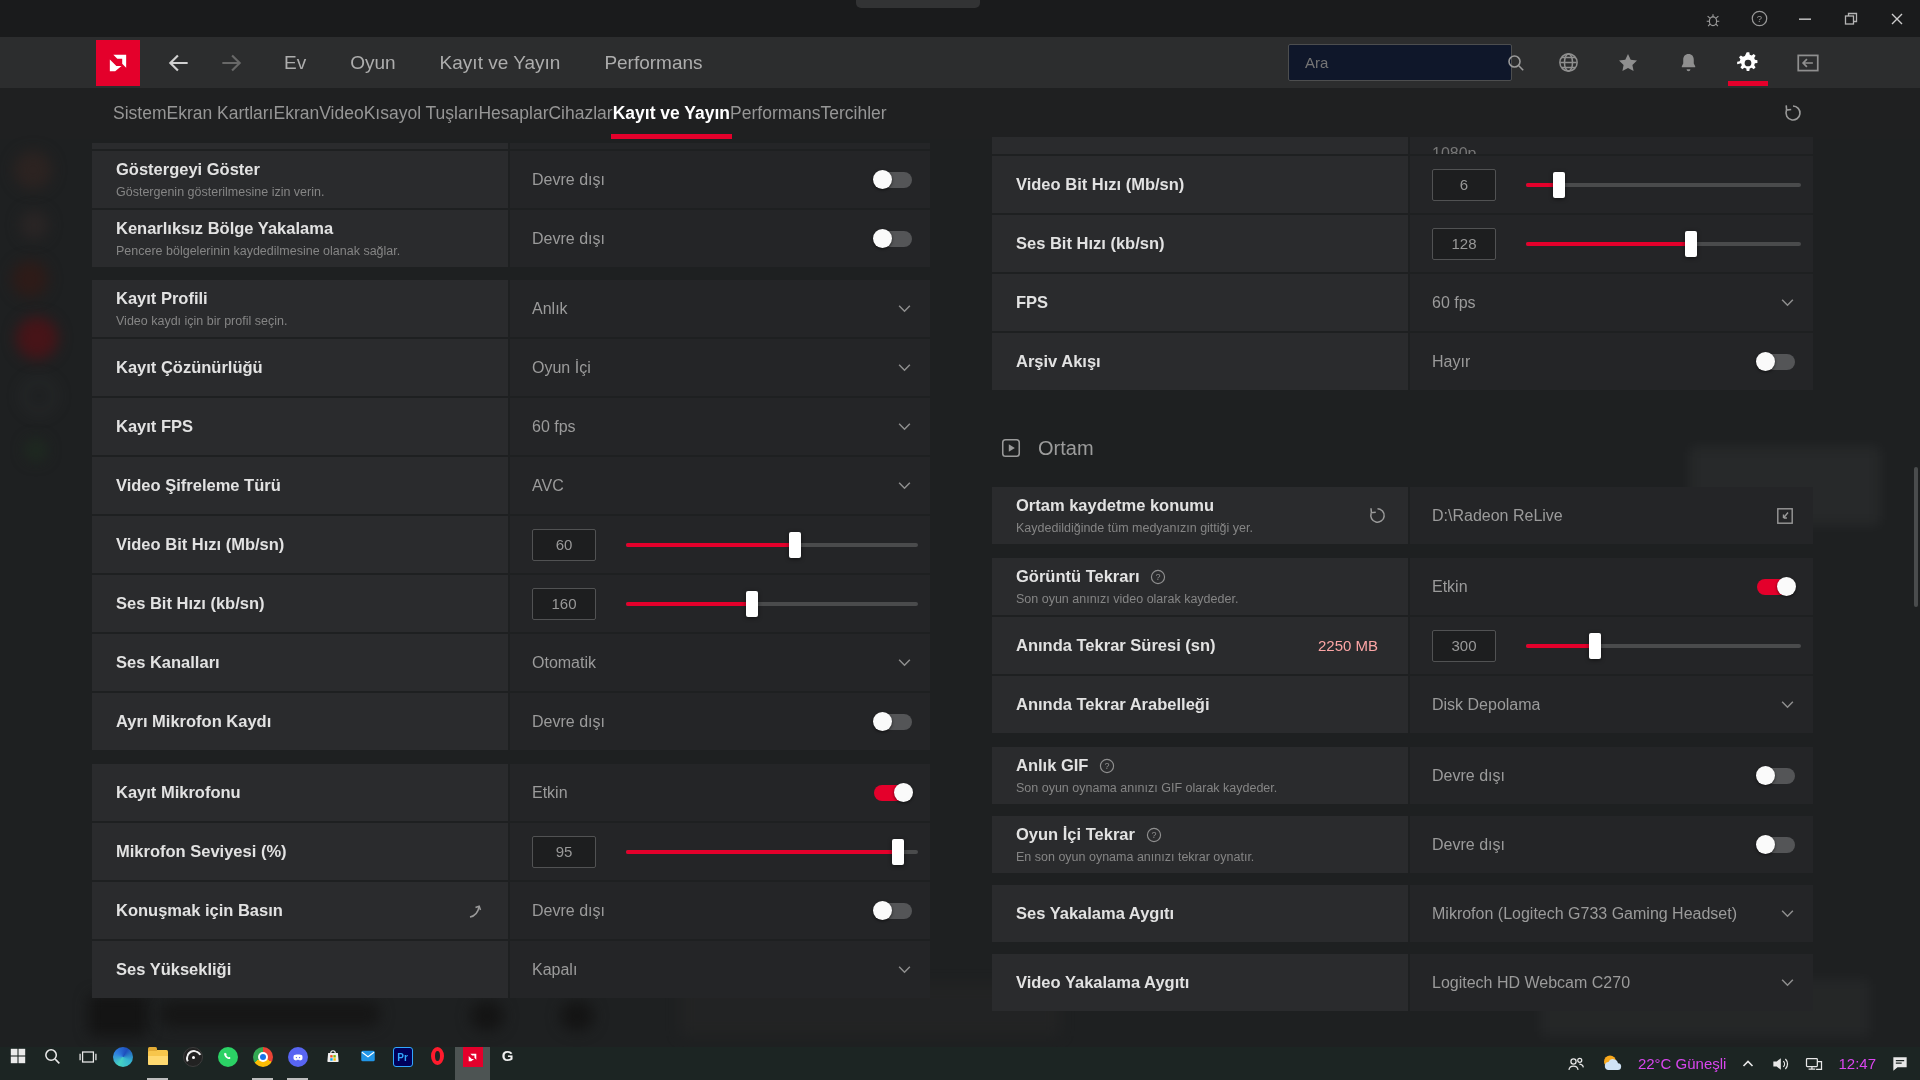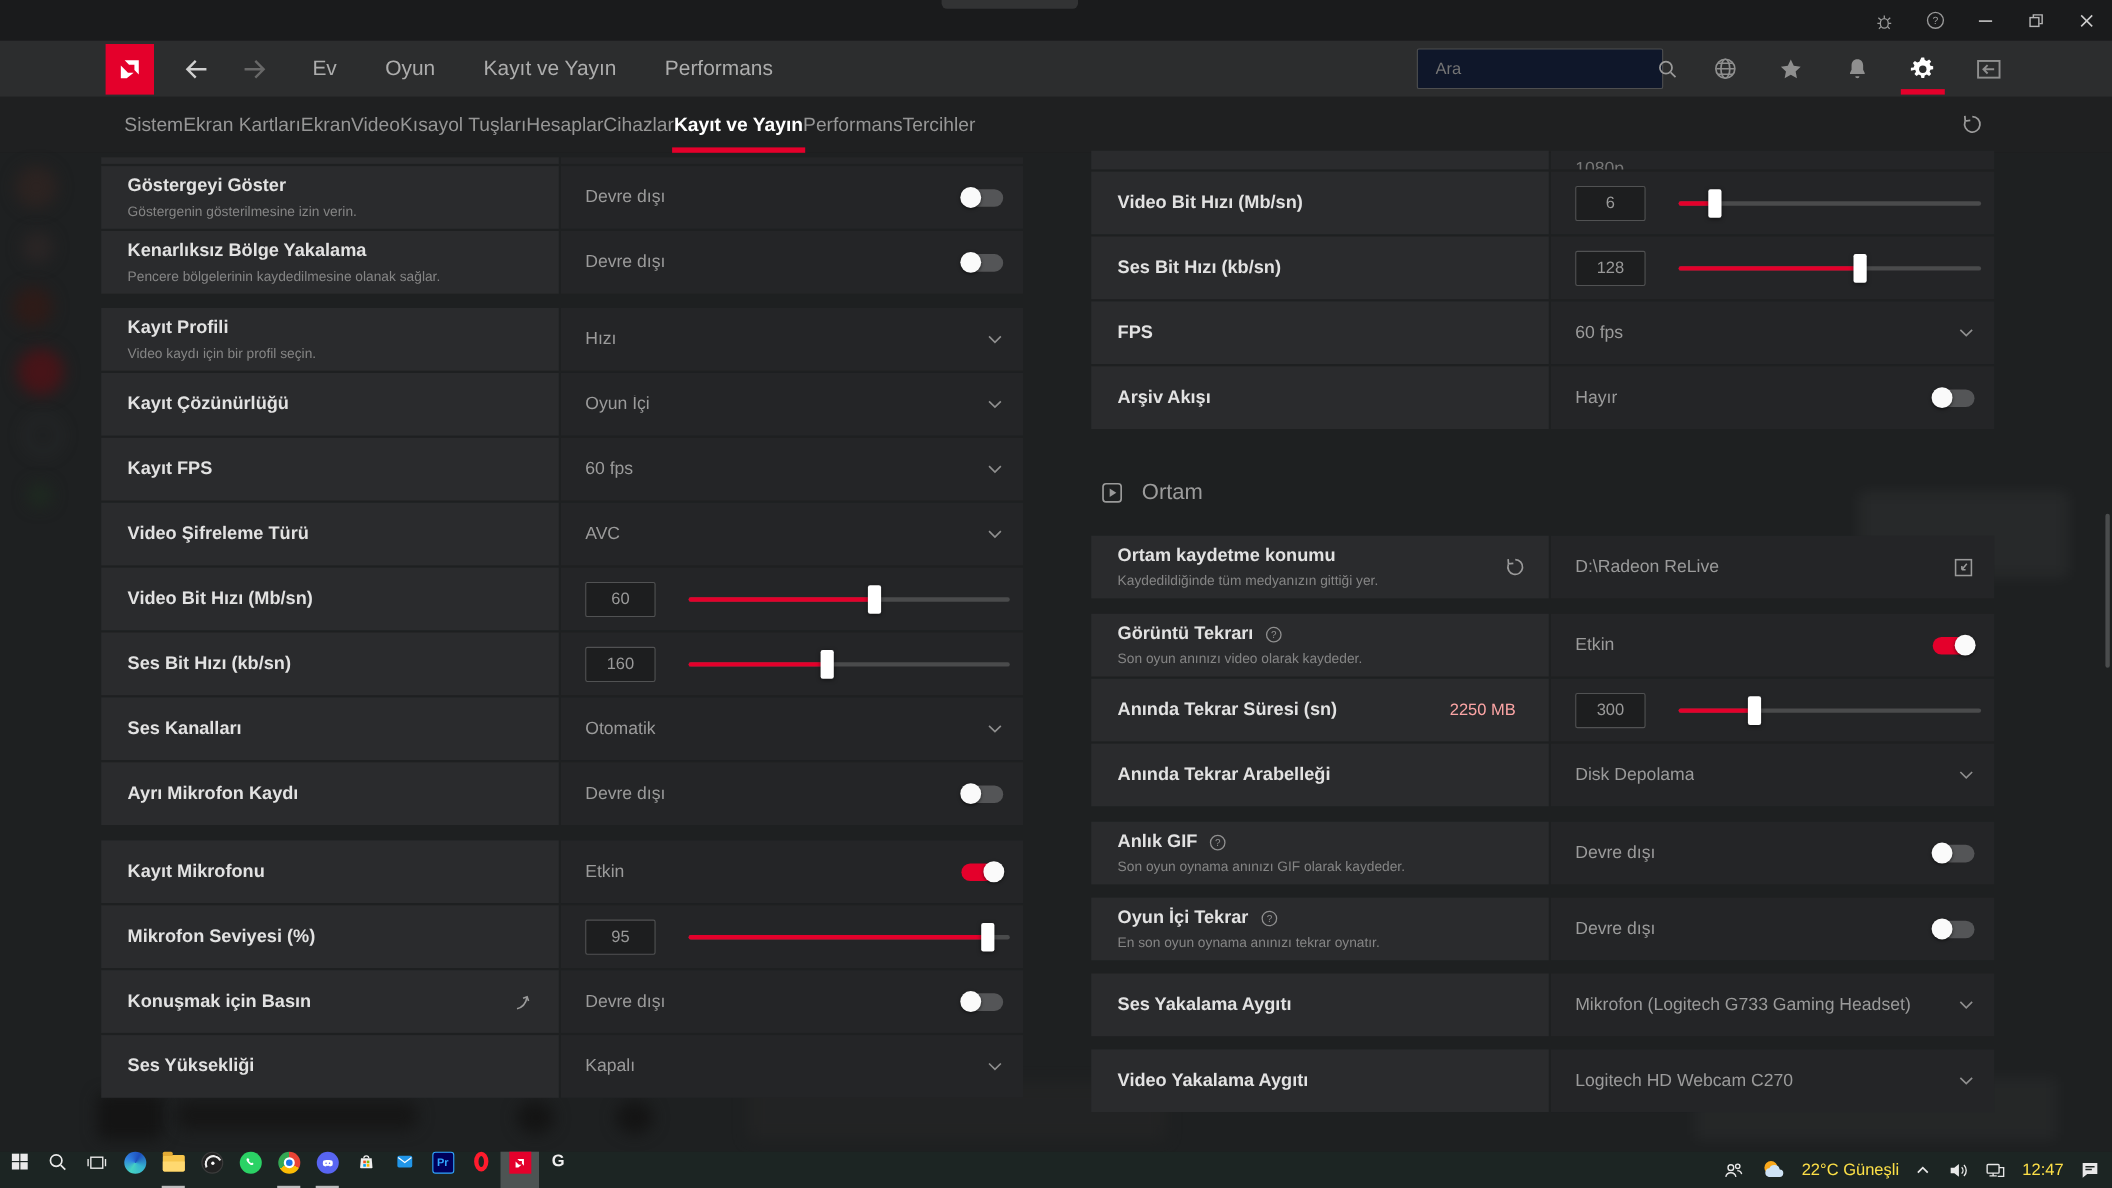--- a/index.html
+++ b/index.html
@@ -91,21 +91,21 @@
     border-top-color:#eee;border-left-color:#eee;border-radius:50%;transform:rotate(18deg);}
   .gauge:after{content:"";position:absolute;left:8px;top:8px;width:3px;height:3px;background:#fff;border-radius:50%;}
   .wa{width:20px;height:20px;border-radius:50%;background:#2bd265;display:flex;align-items:center;justify-content:center;}
   .disc{width:20px;height:20px;border-radius:50%;background:#5865f2;display:flex;align-items:center;justify-content:center;}
   .opera{width:13px;height:18px;border-radius:50%;border:4px solid #ff1b2d;box-sizing:border-box;}
   .pr{width:20px;height:20px;background:#00005b;border:1px solid #31a8ff;border-radius:3px;box-sizing:border-box;
     color:#31a8ff;font-size:10px;font-weight:bold;display:flex;align-items:center;justify-content:center;}
   .radeon-sq{width:20px;height:20px;background:#e4002b;display:flex;align-items:center;justify-content:center;}
   .logi{color:#f0f0f0;font-size:15px;font-weight:bold;}
   .tray{margin-left:auto;display:flex;align-items:center;gap:14px;padding-right:10px;}
-  .tray-txt{color:#fde047;font-size:15px;}
+  .tray-txt{color:#d946ef;font-size:15px;}
   .tray-ic{display:flex;align-items:center;justify-content:center;}
 </style>
 </head>
 <body>
 
 <div class="screen">
 
   <div class="titlebar">
     <div class="notch"></div>
     <div class="tb-ico">
@@ -284,21 +284,21 @@
           <div class="srow">
             <div class="cell-l">
               <div class="lwrap">
                 <div class="ltitle">
                   <span class="slabel">Kayıt Profili</span>
                 </div>
                 <div class="sdesc">Video kaydı için bir profil seçin.</div>
               </div>
             </div>
             <div class="cell-v">
-              <span class="sval">Hızı</span>
+              <span class="sval">Anlık</span>
               <span class="icon chev">
                 <svg width="15" height="15" viewBox="0 0 14 14" fill="none" stroke="#8f8f8f" stroke-width="1.4">
                   <path d="M2 4.5 7 9.5 12 4.5"></path>
                 </svg>
               </span>
             </div>
           </div>
           <div class="srow">
             <div class="cell-l">
               <div class="lwrap">

